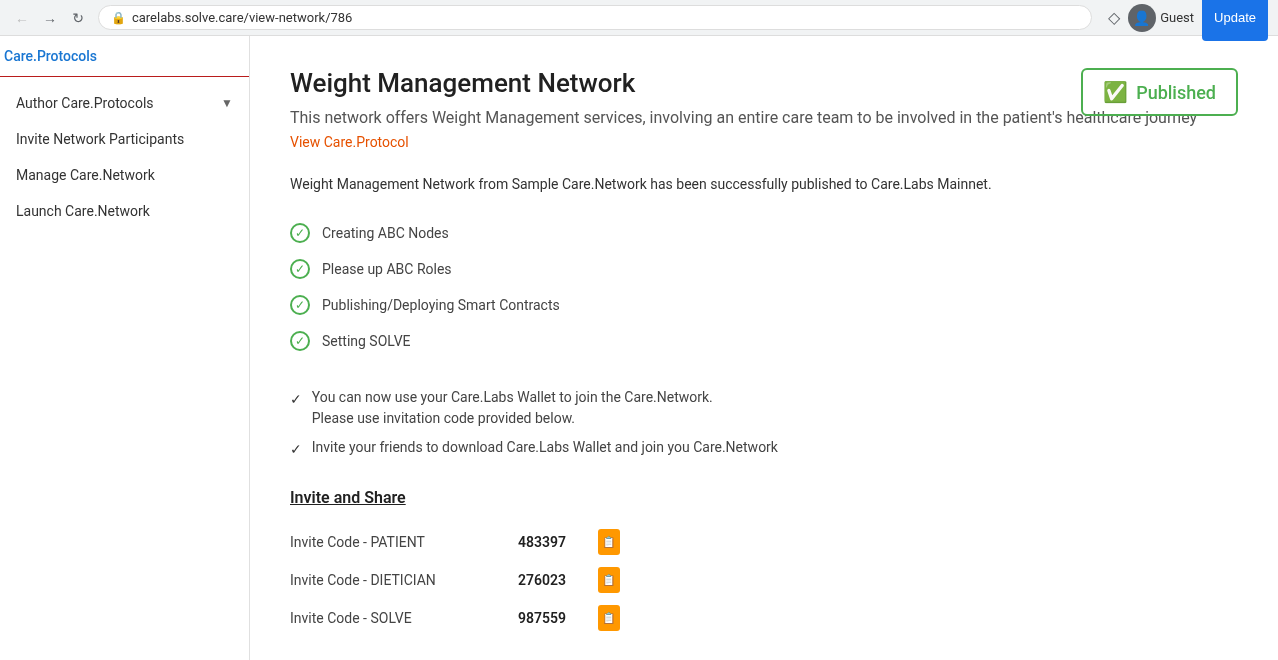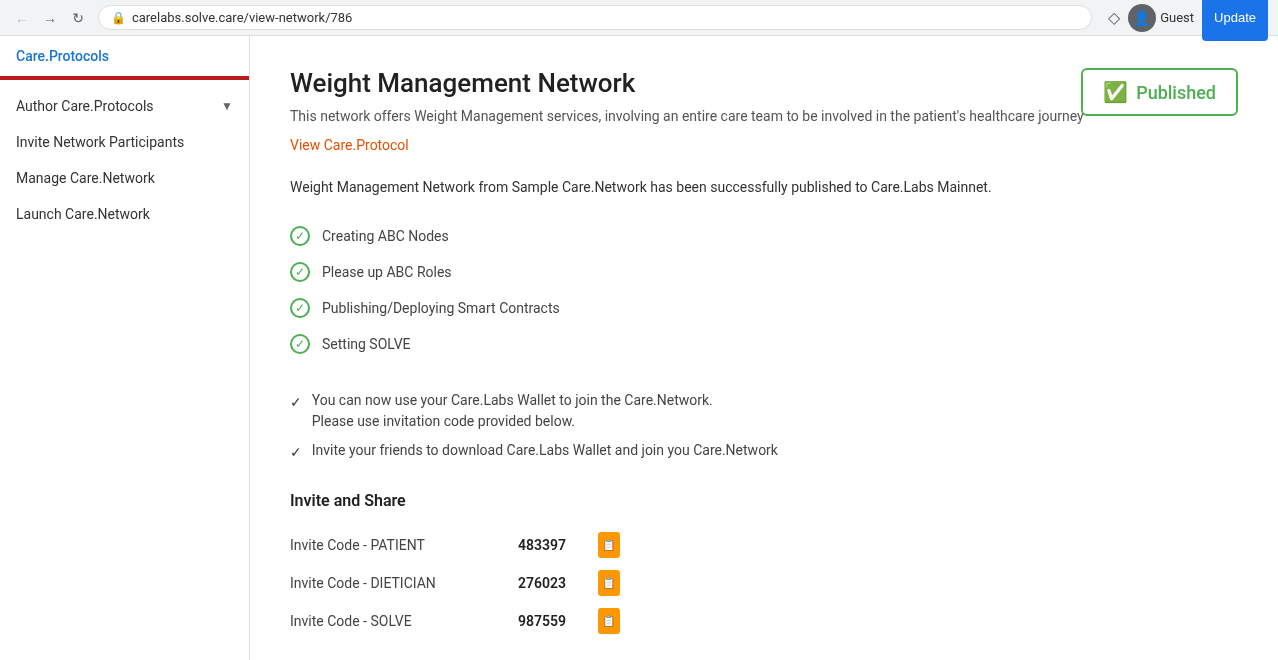--- a/index.html
+++ b/index.html
@@ -38,42 +38,42 @@
 
     
     .app-container { display: flex; height: calc(660px - 36px); }
 
     
     .sidebar {
       width: 250px; min-width: 250px; border-right: 1px solid #e0e0e0;
       background: #fff; display: flex; flex-direction: column;
     }
     .sidebar-brand {
-      padding: 12px 16px;
-      border-bottom: 4px solid #b91c1c;
+      padding: 12px 4px;
+      border-bottom: 1px solid #b91c1c;
     }
     .brand-link { color: #1976d2; font-weight: 500; font-size: 14px; text-decoration: none; }
     .sidebar-nav { padding: 8px 0; }
     .sidebar-item {
       display: flex; align-items: center; justify-content: space-between;
       padding: 10px 16px; cursor: pointer; font-size: 14px; color: #333;
     }
     .sidebar-item .chevron { font-size: 12px; color: #666; }
 
     
     .main-content {
       flex: 1; overflow-y: auto; padding: 32px 40px;
       position: relative;
     }
 
     .page-title {
       font-size: 26px; font-weight: 500; color: #212121; margin-bottom: 8px;
     }
     .page-description {
-      font-size: 14px; color: #555; margin-bottom: 10px; line-height: 1.5;
+      font-size: 16px; color: #555; margin-bottom: 4px; line-height: 1.5;
     }
     .view-protocol-link {
       color: #e65100; font-size: 14px; cursor: pointer; text-decoration: none;
     }
 
     .publish-badge {
       position: absolute; top: 32px; right: 40px;
       border: 2px solid #4caf50; border-radius: 6px;
       padding: 10px 20px; display: flex; align-items: center; gap: 8px;
       color: #4caf50; font-size: 18px; font-weight: 500;
@@ -99,21 +99,21 @@
     
     .checkmarks-section { margin-bottom: 24px; }
     .check-item {
       display: flex; align-items: flex-start; gap: 10px;
       padding: 4px 0; font-size: 14px; color: #444; line-height: 1.5;
     }
     .checkmark { color: #333; font-size: 14px; flex-shrink: 0; margin-top: 2px; }
 
     
     .invite-section { margin-bottom: 24px; }
-    .invite-title { font-size: 16px; font-weight: 600; color: #212121; margin-bottom: 16px; }
+    .invite-title { font-size: 16px; font-weight: 600; color: #212121; margin-bottom: 16px; text-decoration: underline; }
     .invite-row {
       display: flex; align-items: center; gap: 28px;
       padding: 6px 0; font-size: 14px; color: #444;
     }
     .invite-label { min-width: 200px; }
     .invite-code { font-weight: 600; color: #212121; margin-right: 4px; }
     .copy-btn {
       width: 22px; height: 26px; background: #ff9800; border: none; border-radius: 3px;
       cursor: pointer; display: flex; align-items: center; justify-content: center;
     }

